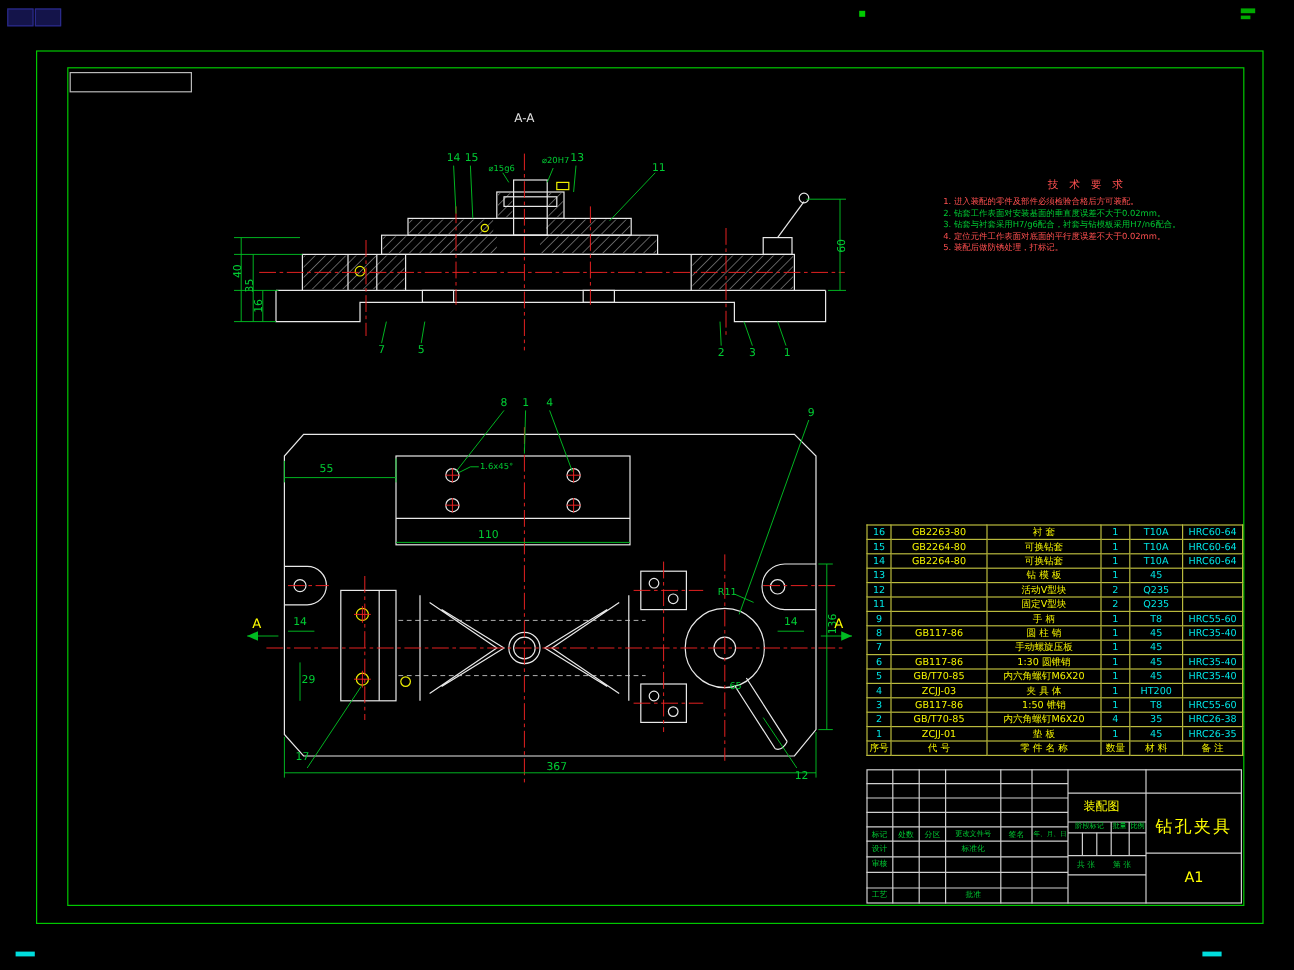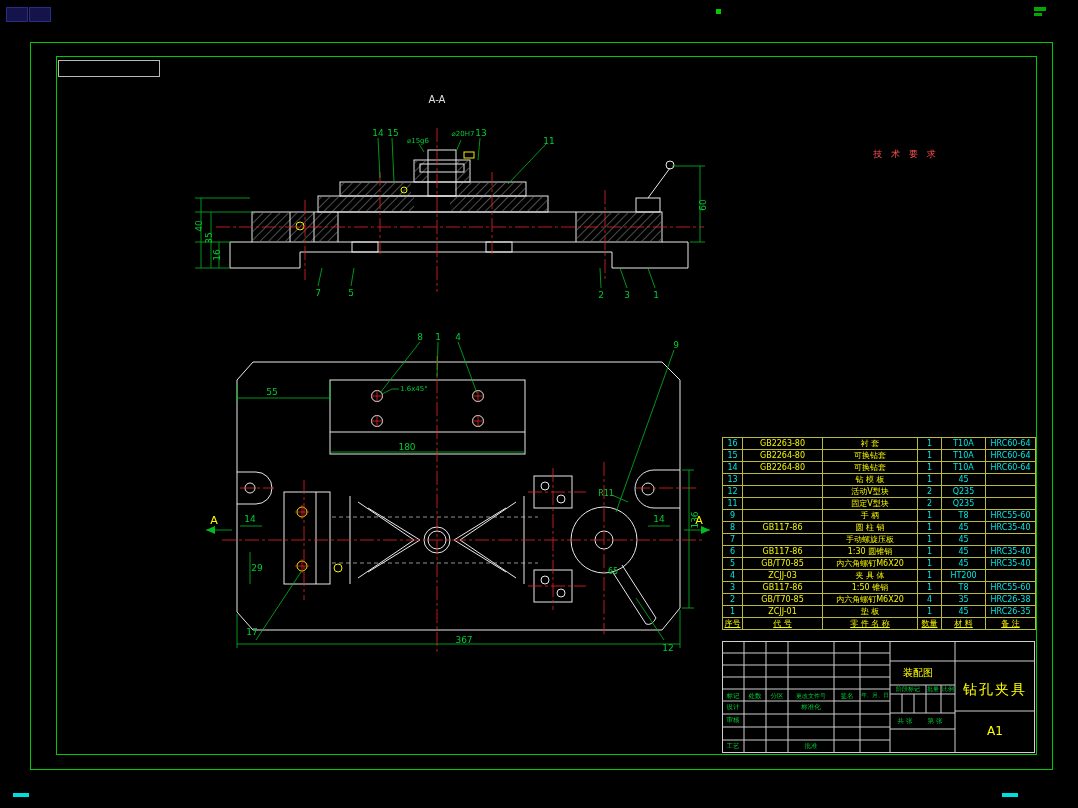--- a/index.html
+++ b/index.html
@@ -40,21 +40,21 @@
   table.parts{
     position:absolute;left:722px;top:437px;width:313px;
     border-collapse:collapse;table-layout:fixed;
   }
   table.parts td{
     border:1px solid #b9b93d;height:11px;padding:0;
     font-size:8px;line-height:1;text-align:center;overflow:hidden;white-space:nowrap;
   }
   table.parts td.col0,table.parts td.col3,table.parts td.col4,table.parts td.col5{color:#00e5e5;}
   table.parts td.col1,table.parts td.col2{color:#f5f500;}
-  table.parts tr.hdr td{color:#f5f500;text-decoration:underline;}
+  table.parts tr.hdr td{color:#f5f500;}
 
   #titleblock{position:absolute;left:722px;top:641px;width:313px;height:112px;}
   #tb-type{left:918px;top:673px;font-size:10px;}
   #tb-name{left:995px;top:689px;font-size:14px;letter-spacing:2px;}
   #tb-sheet{left:995px;top:731px;font-size:12px;}
 </style>
 </head>
 <body>
 
 <div id="frame-outer" class="frame"></div>
@@ -201,20 +201,27 @@
     <path d="M22,0 V112 M44,0 V112 M66,0 V112 M112,0 V112 M138,0 V112"></path>
     <path d="M168,20 H313"></path>
     <path d="M168,44 H233 M168,53 H233 M168,72 H233 M168,88 H233"></path>
     <path d="M204,44 V72 M219,44 V72 M180,53 V72 M192,53 V72"></path>
     <path d="M233,70 H313"></path>
   </g>
 </svg>
 
 <div id="tech">
   <div class="tech-title">技 术 要 求</div>
+  <div>
+      <div class="tech-line c-r">1. 进入装配的零件及部件必须检验合格后方可装配。</div>
+      <div class="tech-line c-g">2. 钻套工作表面对安装基面的垂直度误差不大于0.02mm。</div>
+      <div class="tech-line c-g">3. 钻套与衬套采用H7/g6配合，衬套与钻模板采用H7/n6配合。</div>
+      <div class="tech-line c-r">4. 定位元件工作表面对底面的平行度误差不大于0.02mm。</div>
+      <div class="tech-line c-r">5. 装配后做防锈处理，打标记。</div>
+    </div>
 </div>
 
 <div>
     <span class="label c-w" style="left: 437px; top: 100px; font-size: 10px; transform: translate(-50%, -50%);">A-A</span>
     <span class="label c-g" style="left: 378px; top: 133px; font-size: 9px; transform: translate(-50%, -50%);">14</span>
     <span class="label c-g" style="left: 393px; top: 133px; font-size: 9px; transform: translate(-50%, -50%);">15</span>
     <span class="label c-g" style="left: 418px; top: 141px; font-size: 7px; transform: translate(-50%, -50%);">⌀15g6</span>
     <span class="label c-g" style="left: 463px; top: 134px; font-size: 7px; transform: translate(-50%, -50%);">⌀20H7</span>
     <span class="label c-g" style="left: 481px; top: 133px; font-size: 9px; transform: translate(-50%, -50%);">13</span>
     <span class="label c-g" style="left: 549px; top: 141px; font-size: 9px; transform: translate(-50%, -50%);">11</span>
@@ -228,21 +235,21 @@
     <span class="label c-g" style="left: 627px; top: 295px; font-size: 9px; transform: translate(-50%, -50%);">3</span>
     <span class="label c-g" style="left: 656px; top: 295px; font-size: 9px; transform: translate(-50%, -50%);">1</span>
   </div>
 <div>
     <span class="label c-g" style="left: 420px; top: 337px; font-size: 9px; transform: translate(-50%, -50%);">8</span>
     <span class="label c-g" style="left: 438px; top: 337px; font-size: 9px; transform: translate(-50%, -50%);">1</span>
     <span class="label c-g" style="left: 458px; top: 337px; font-size: 9px; transform: translate(-50%, -50%);">4</span>
     <span class="label c-g" style="left: 676px; top: 345px; font-size: 9px; transform: translate(-50%, -50%);">9</span>
     <span class="label c-g" style="left: 272px; top: 392px; font-size: 9px; transform: translate(-50%, -50%);">55</span>
     <span class="label c-g" style="left: 400px; top: 389px; font-size: 7px; transform: translate(0px, -50%);">1.6x45°</span>
-    <span class="label c-g" style="left: 407px; top: 447px; font-size: 9px; transform: translate(-50%, -50%);">180</span>
+    <span class="label c-g" style="left: 407px; top: 447px; font-size: 9px; transform: translate(-50%, -50%);">110</span>
     <span class="label c-g" style="left: 250px; top: 519px; font-size: 9px; transform: translate(-50%, -50%);">14</span>
     <span class="label c-g" style="left: 659px; top: 519px; font-size: 9px; transform: translate(-50%, -50%);">14</span>
     <span class="label c-g" style="left: 606px; top: 494px; font-size: 8px; transform: translate(-50%, -50%);">R11</span>
     <span class="label c-g" style="left: 613px; top: 530px; font-size: 8px; transform: translate(-50%, -50%); margin-top: 42px;">65</span>
     <span class="label c-g" style="left: 257px; top: 568px; font-size: 9px; transform: translate(-50%, -50%);">29</span>
     <span class="label c-g" style="left: 695px; top: 520px; font-size: 9px; transform: translate(-50%, -50%) rotate(-90deg);">136</span>
     <span class="label c-g" style="left: 452px; top: 640px; font-size: 9px; transform: translate(-50%, -50%); margin-left: 12px;">367</span>
     <span class="label c-g" style="left: 252px; top: 632px; font-size: 9px; transform: translate(-50%, -50%);">17</span>
     <span class="label c-g" style="left: 668px; top: 648px; font-size: 9px; transform: translate(-50%, -50%);">12</span>
     <span class="label c-y" style="left: 214px; top: 520px; font-size: 11px; transform: translate(-50%, -50%);">A</span>

